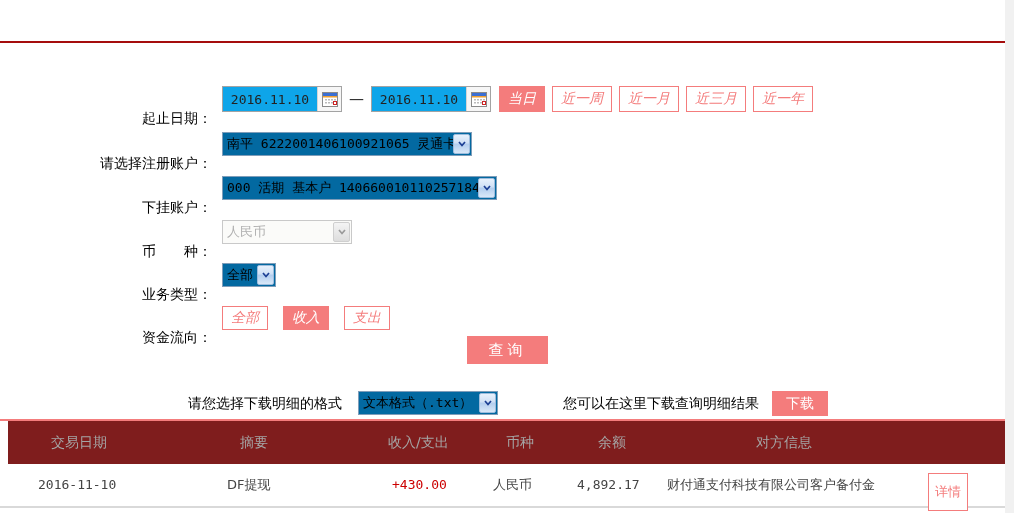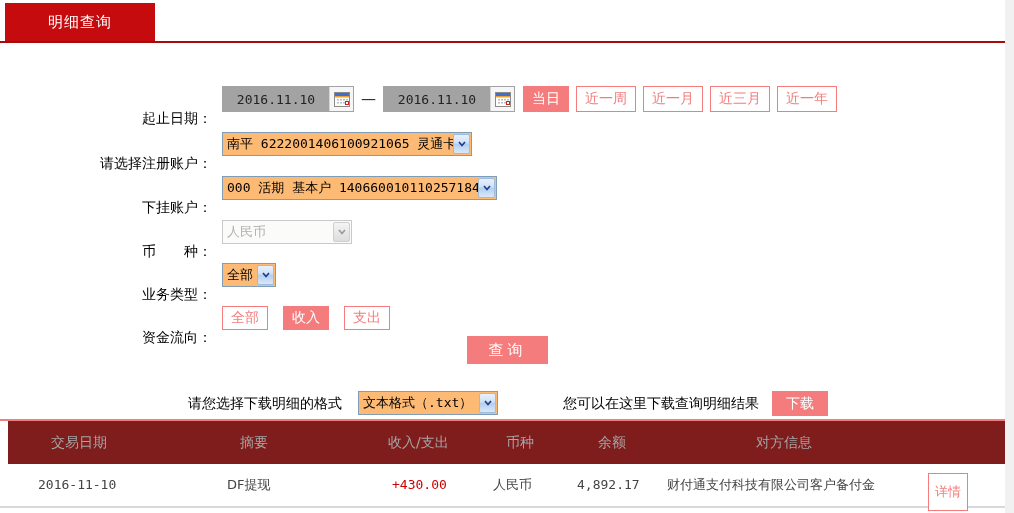--- a/index.html
+++ b/index.html
@@ -10,32 +10,32 @@
   
   .tab { position: absolute; left: 5px; top: 3px; width: 150px; height: 38px; background: #c50b0e; color: #fff; font-size: 15px; display: flex; align-items: center; justify-content: center; letter-spacing: 1px; }
   .tab-underline { position: absolute; left: 0; top: 41px; width: 1005px; height: 2px; background: #a50d0d; }
 
   
   .form-row { position: absolute; left: 0; display: flex; align-items: center; }
   .form-label { width: 212px; text-align: right; font-size: 14px; color: #000; flex: 0 0 212px; margin-top: 40px; }
   .row-content { display: flex; align-items: center; margin-left: 10px; }
 
   
-  .date-input { width: 132px; height: 26px; border: 1px solid #a3a3a3; background: #a3a3a3; display: flex; align-items: center; }
+  .date-input { width: 120px; height: 26px; border: 1px solid #a3a3a3; background: #0ea5e9; display: flex; align-items: center; }
   .date-input .date-text { flex: 1; text-align: center; font-family: "DejaVu Sans Mono", monospace; font-size: 13px; color: #222; }
   .cal-btn { width: 24px; height: 24px; border-left: 1px solid #d5d5d5; background: #f6f6f6; display: flex; align-items: center; justify-content: center; cursor: pointer; }
   .date-sep { font-size: 15px; color: #333; margin: 0 7px; }
 
   
-  .pill { height: 26px; border: 1px solid #f47c7c; background: #fff; color: #f47c7c; font-size: 14px; display: inline-flex; align-items: center; justify-content: center; padding: 4px 8px; margin-right: 7px; cursor: pointer; }
+  .pill { height: 26px; border: 1px solid #f47c7c; background: #fff; color: #f47c7c; font-size: 14px; display: inline-flex; align-items: center; justify-content: center; padding: 4px 8px; margin-right: 7px; cursor: pointer; font-style: italic; }
   .pill.filled { background: #f47c7c; color: #fff; }
   .flow-pill { height: 24px; min-width: 40px; }
 
   
-  .xp-select { height: 24px; border: 1px solid #7f9db9; background: #fdba74; display: flex; align-items: center; cursor: pointer; }
+  .xp-select { height: 24px; border: 1px solid #7f9db9; background: #0369a1; display: flex; align-items: center; cursor: pointer; }
   .xp-select .sel-text { flex: 1; padding: 0 4px; font-family: "DejaVu Sans Mono", monospace; font-size: 13px; color: #000; white-space: nowrap; overflow: hidden; }
   .xp-arrow { width: 17px; height: 20px; margin-right: 1px; border: 1px solid #9ebcdd; border-radius: 2px; background: linear-gradient(#e8f1fc 0%, #cfe0f5 45%, #b2cdee 50%, #d9e8f8 100%); display: flex; align-items: center; justify-content: center; }
   .xp-select.disabled { border-color: #c9c9c9; background: #fbfbf9; cursor: default; }
   .xp-select.disabled .sel-text { color: #b0b0b0; }
   .xp-select.disabled .xp-arrow { border-color: #cfcfcf; background: linear-gradient(#f4f4f4, #ddd); }
 
   .query-btn { position: absolute; left: 467px; top: 336px; width: 81px; height: 28px; background: #f47c7c; color: #fff; font-size: 15px; border: none; display: flex; align-items: center; justify-content: center; letter-spacing: 4px; cursor: pointer; }
 
   
   .download-row { position: absolute; top: 391px; left: 0; width: 1005px; height: 26px; padding-left: 8px; }
@@ -53,23 +53,20 @@
   .tbl-row span { position: absolute; top: 0; line-height: 42px; font-size: 13px; color: #444; }
   .mono { font-family: "DejaVu Sans Mono", monospace; }
   .amount-pos { color: #cc0000 !important; }
   .detail-btn { position: absolute; left: 928px; top: 9px; width: 40px; height: 38px; border: 1px solid #f47c7c; background: #fff; color: #f47c7c; font-size: 13px; display: flex; align-items: center; justify-content: center; cursor: pointer; }
 </style>
 </head>
 <body>
 
 <div class="page">
 
-  <div class="tab">
-    <span>明细查询</span>
-  </div>
   <div class="tab-underline"></div>
 
   <div class="form-row" style="top:70px;">
     <div class="form-label">起止日期：</div>
     <div class="row-content">
       <div class="date-input">
         <span class="date-text">2016.11.10</span>
         <span class="cal-btn">
           <svg width="16" height="15" viewBox="0 0 16 15">
             <rect x="0.5" y="0.5" width="15" height="14" fill="#fff" stroke="#8a8a8a"></rect>

